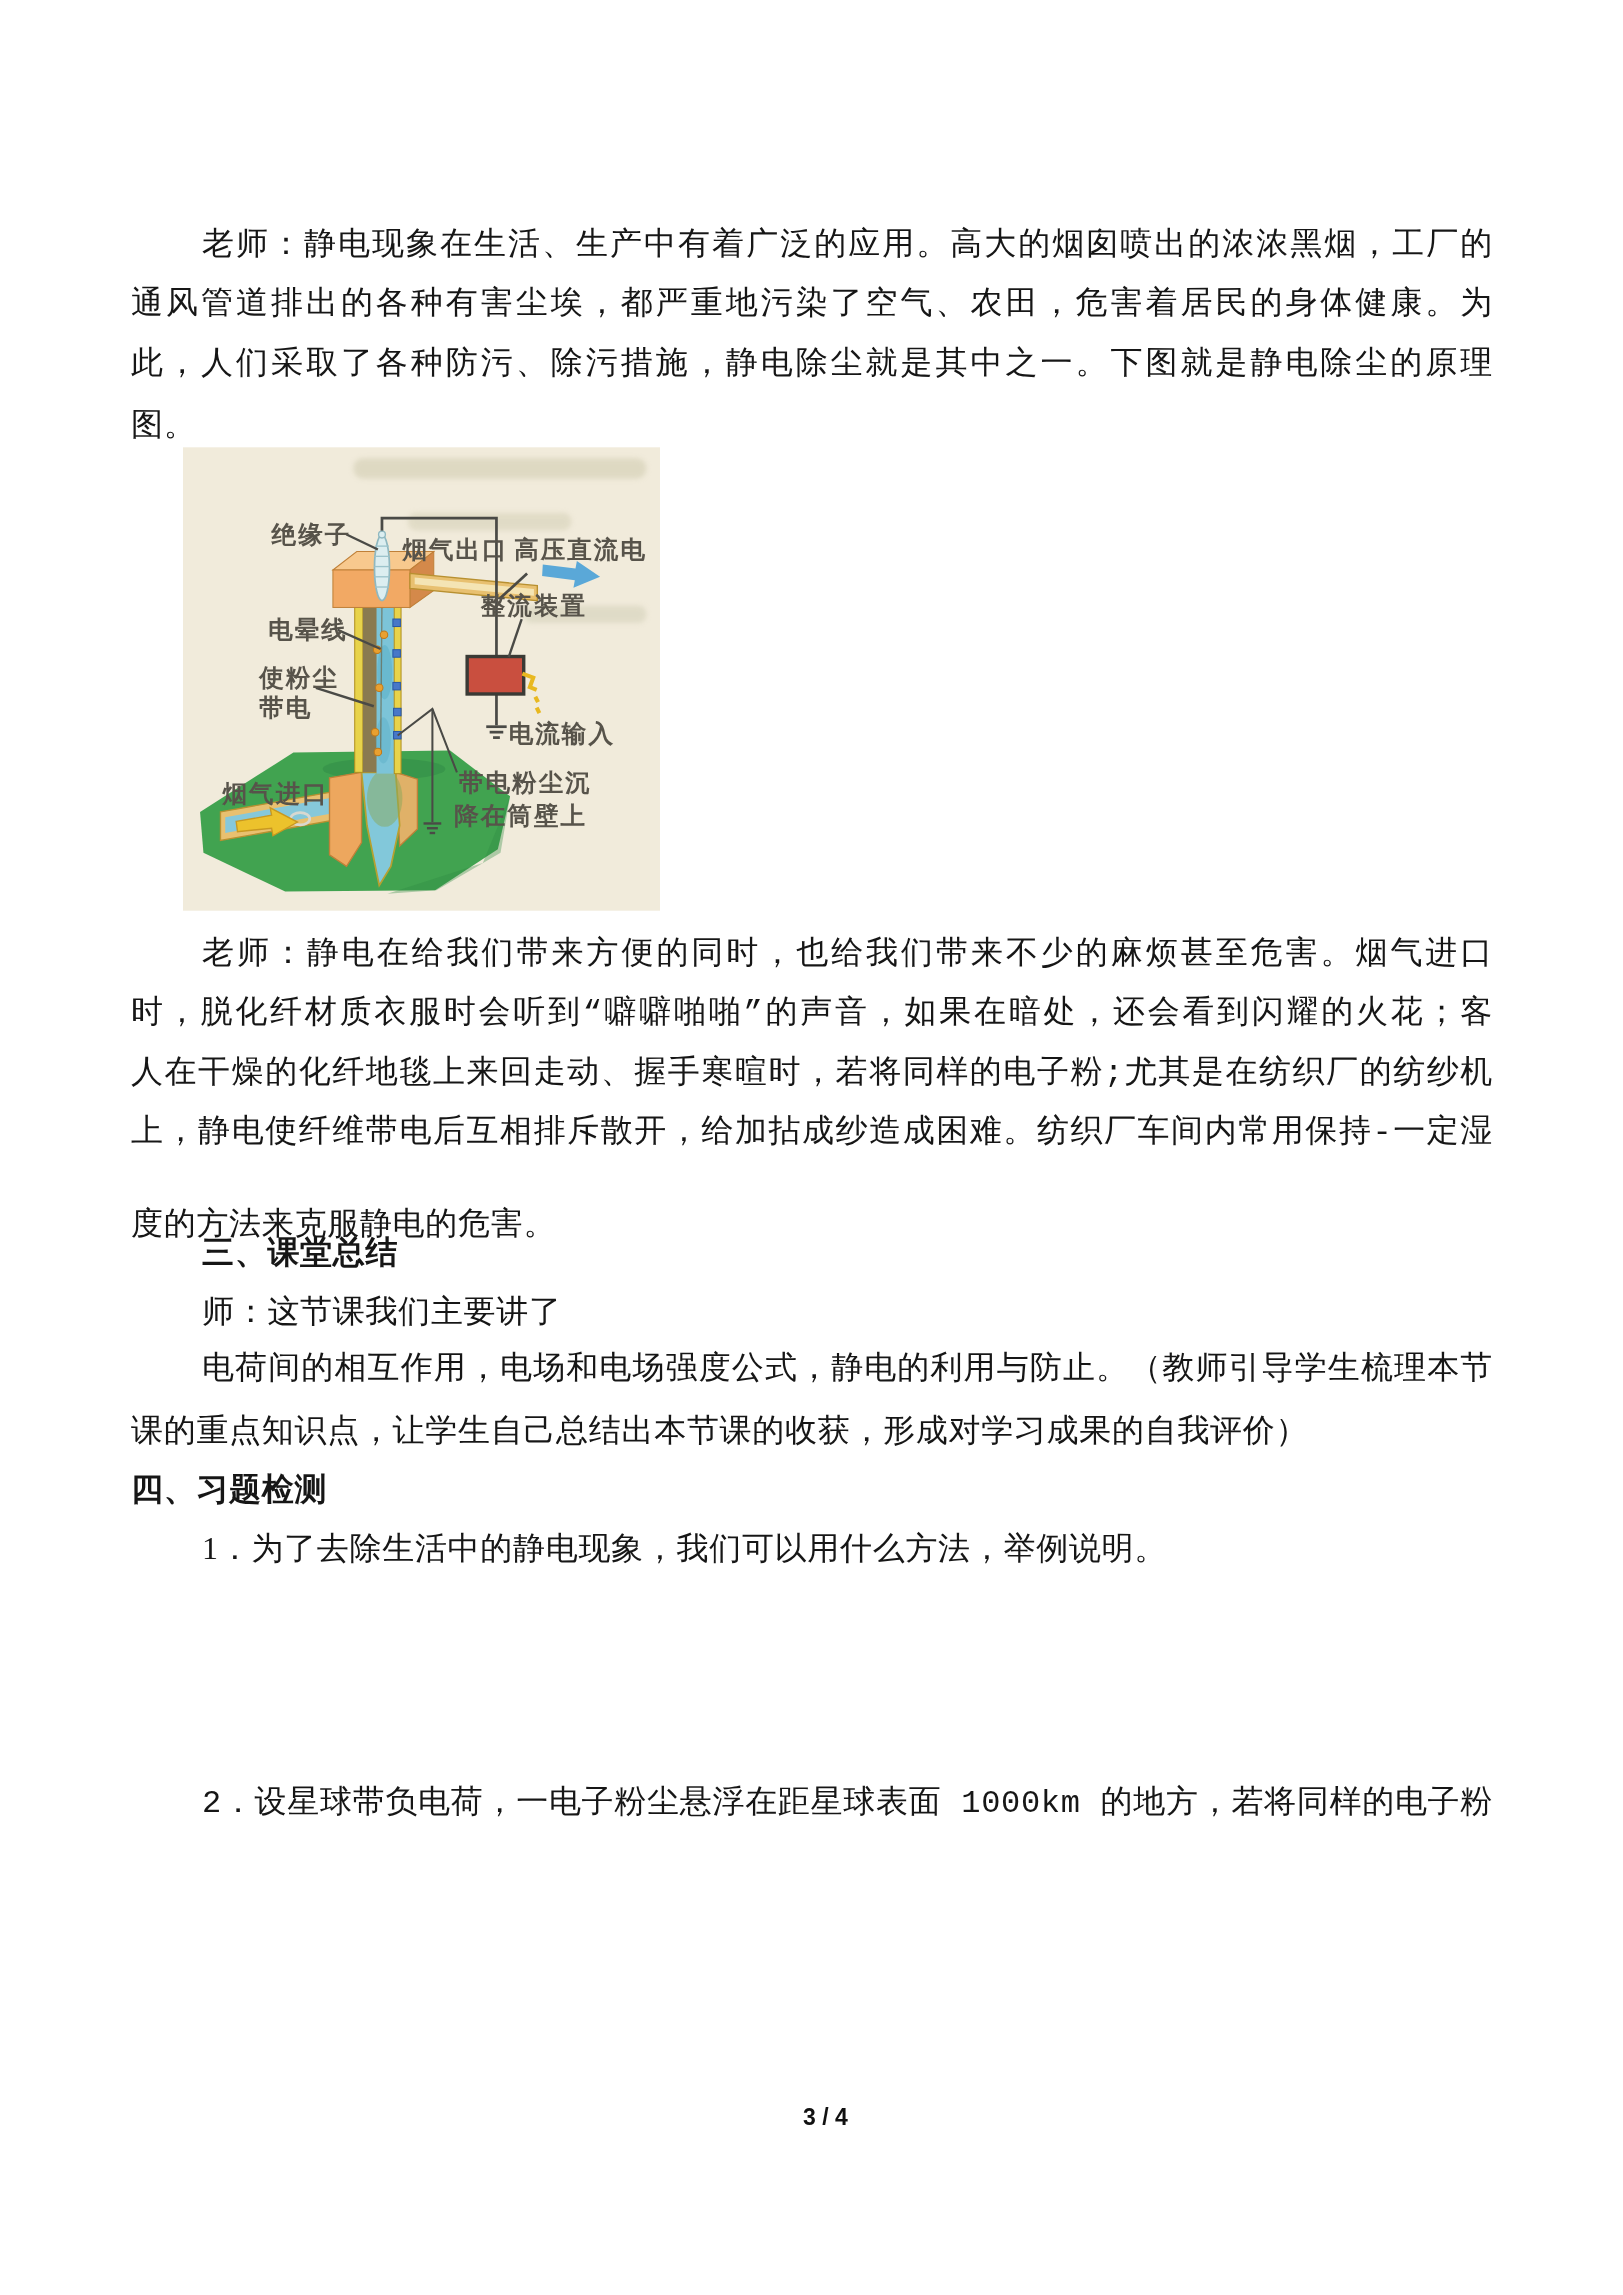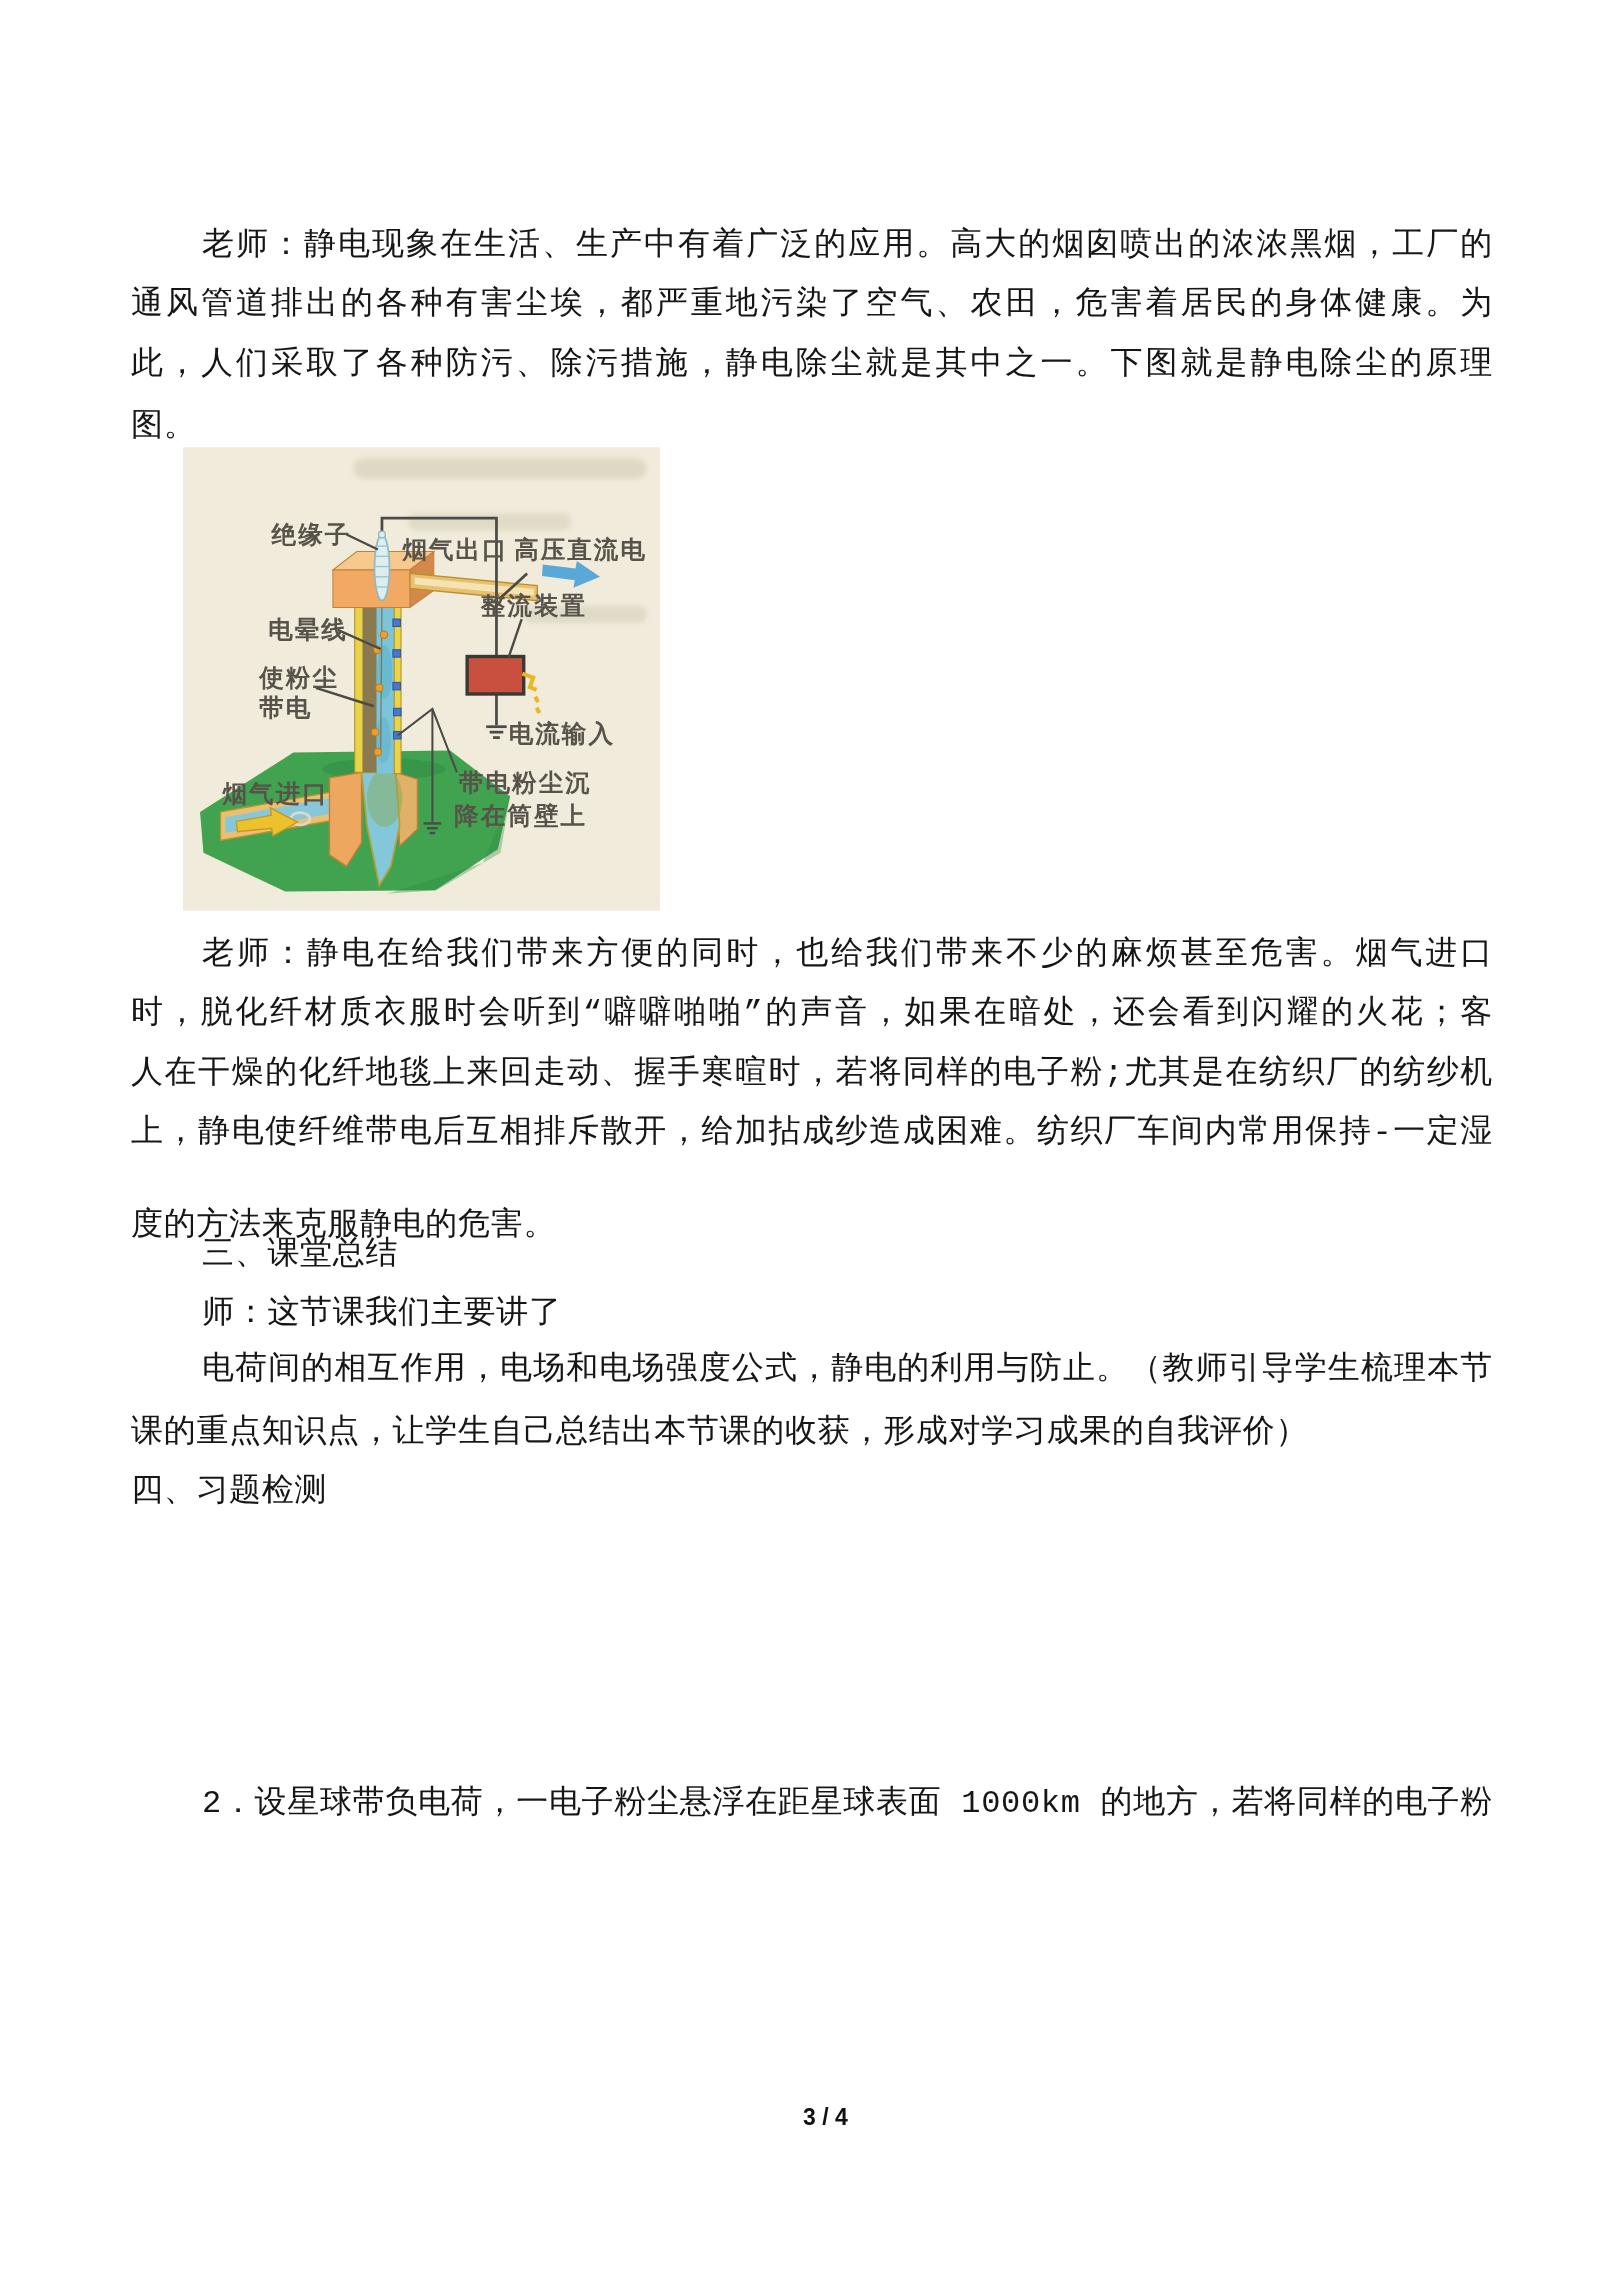--- a/index.html
+++ b/index.html
@@ -22,21 +22,21 @@
   .line.flush{left:131px;width:1362px;}
   .line.indent{left:202px;width:1291px;}
   .line.justify{
     white-space:normal;
     word-break:break-all;
     text-align:justify;
     text-align-last:justify;
     text-justify:inter-character;
     font-family:Liberation Mono, monospace;
   }
-  .line.bold{font-weight:normal;}
+  .line.bold{font-weight:bold;}
   .footer{
     position:absolute;
     left:0;top:2104px;width:1595px;
     text-align:center;
     font-family:"Liberation Sans","DejaVu Sans",sans-serif;
     font-weight:bold;
     font-size:23px;
     color:#111;
     margin-left:28px;
   }
@@ -211,17 +211,18 @@
   <div class="line flush justify" style="top:1053px">人在干燥的化纤地毯上来回走动、握手寒暄时，若将同样的电子粉;尤其是在纺织厂的纺纱机</div>
   <div class="line flush justify" style="top:1112px">上，静电使纤维带电后互相排斥散开，给加拈成纱造成困难。纺织厂车间内常用保持-一定湿</div>
   <div class="line flush" style="top:1202px">度的方法来克服静电的危害。</div>
 
   <div class="line indent bold" style="top:1231px">三、课堂总结</div>
   <div class="line indent" style="top:1290px">师：这节课我们主要讲了</div>
   <div class="line indent justify" style="top:1349px">电荷间的相互作用，电场和电场强度公式，静电的利用与防止。（教师引导学生梳理本节</div>
   <div class="line flush" style="top:1409px">课的重点知识点，让学生自己总结出本节课的收获，形成对学习成果的自我评价）</div>
 
   <div class="line flush bold" style="top:1468px">四、习题检测</div>
+  <div class="line indent" style="top:1527px">1．为了去除生活中的静电现象，我们可以用什么方法，举例说明。</div>
   <div class="line indent justify" style="top:1783px">2．设星球带负电荷，一电子粉尘悬浮在距星球表面 1000km 的地方，若将同样的电子粉</div>
 
   <div class="footer">3 / 4</div>
 </div>
 
 
 </body></html>

